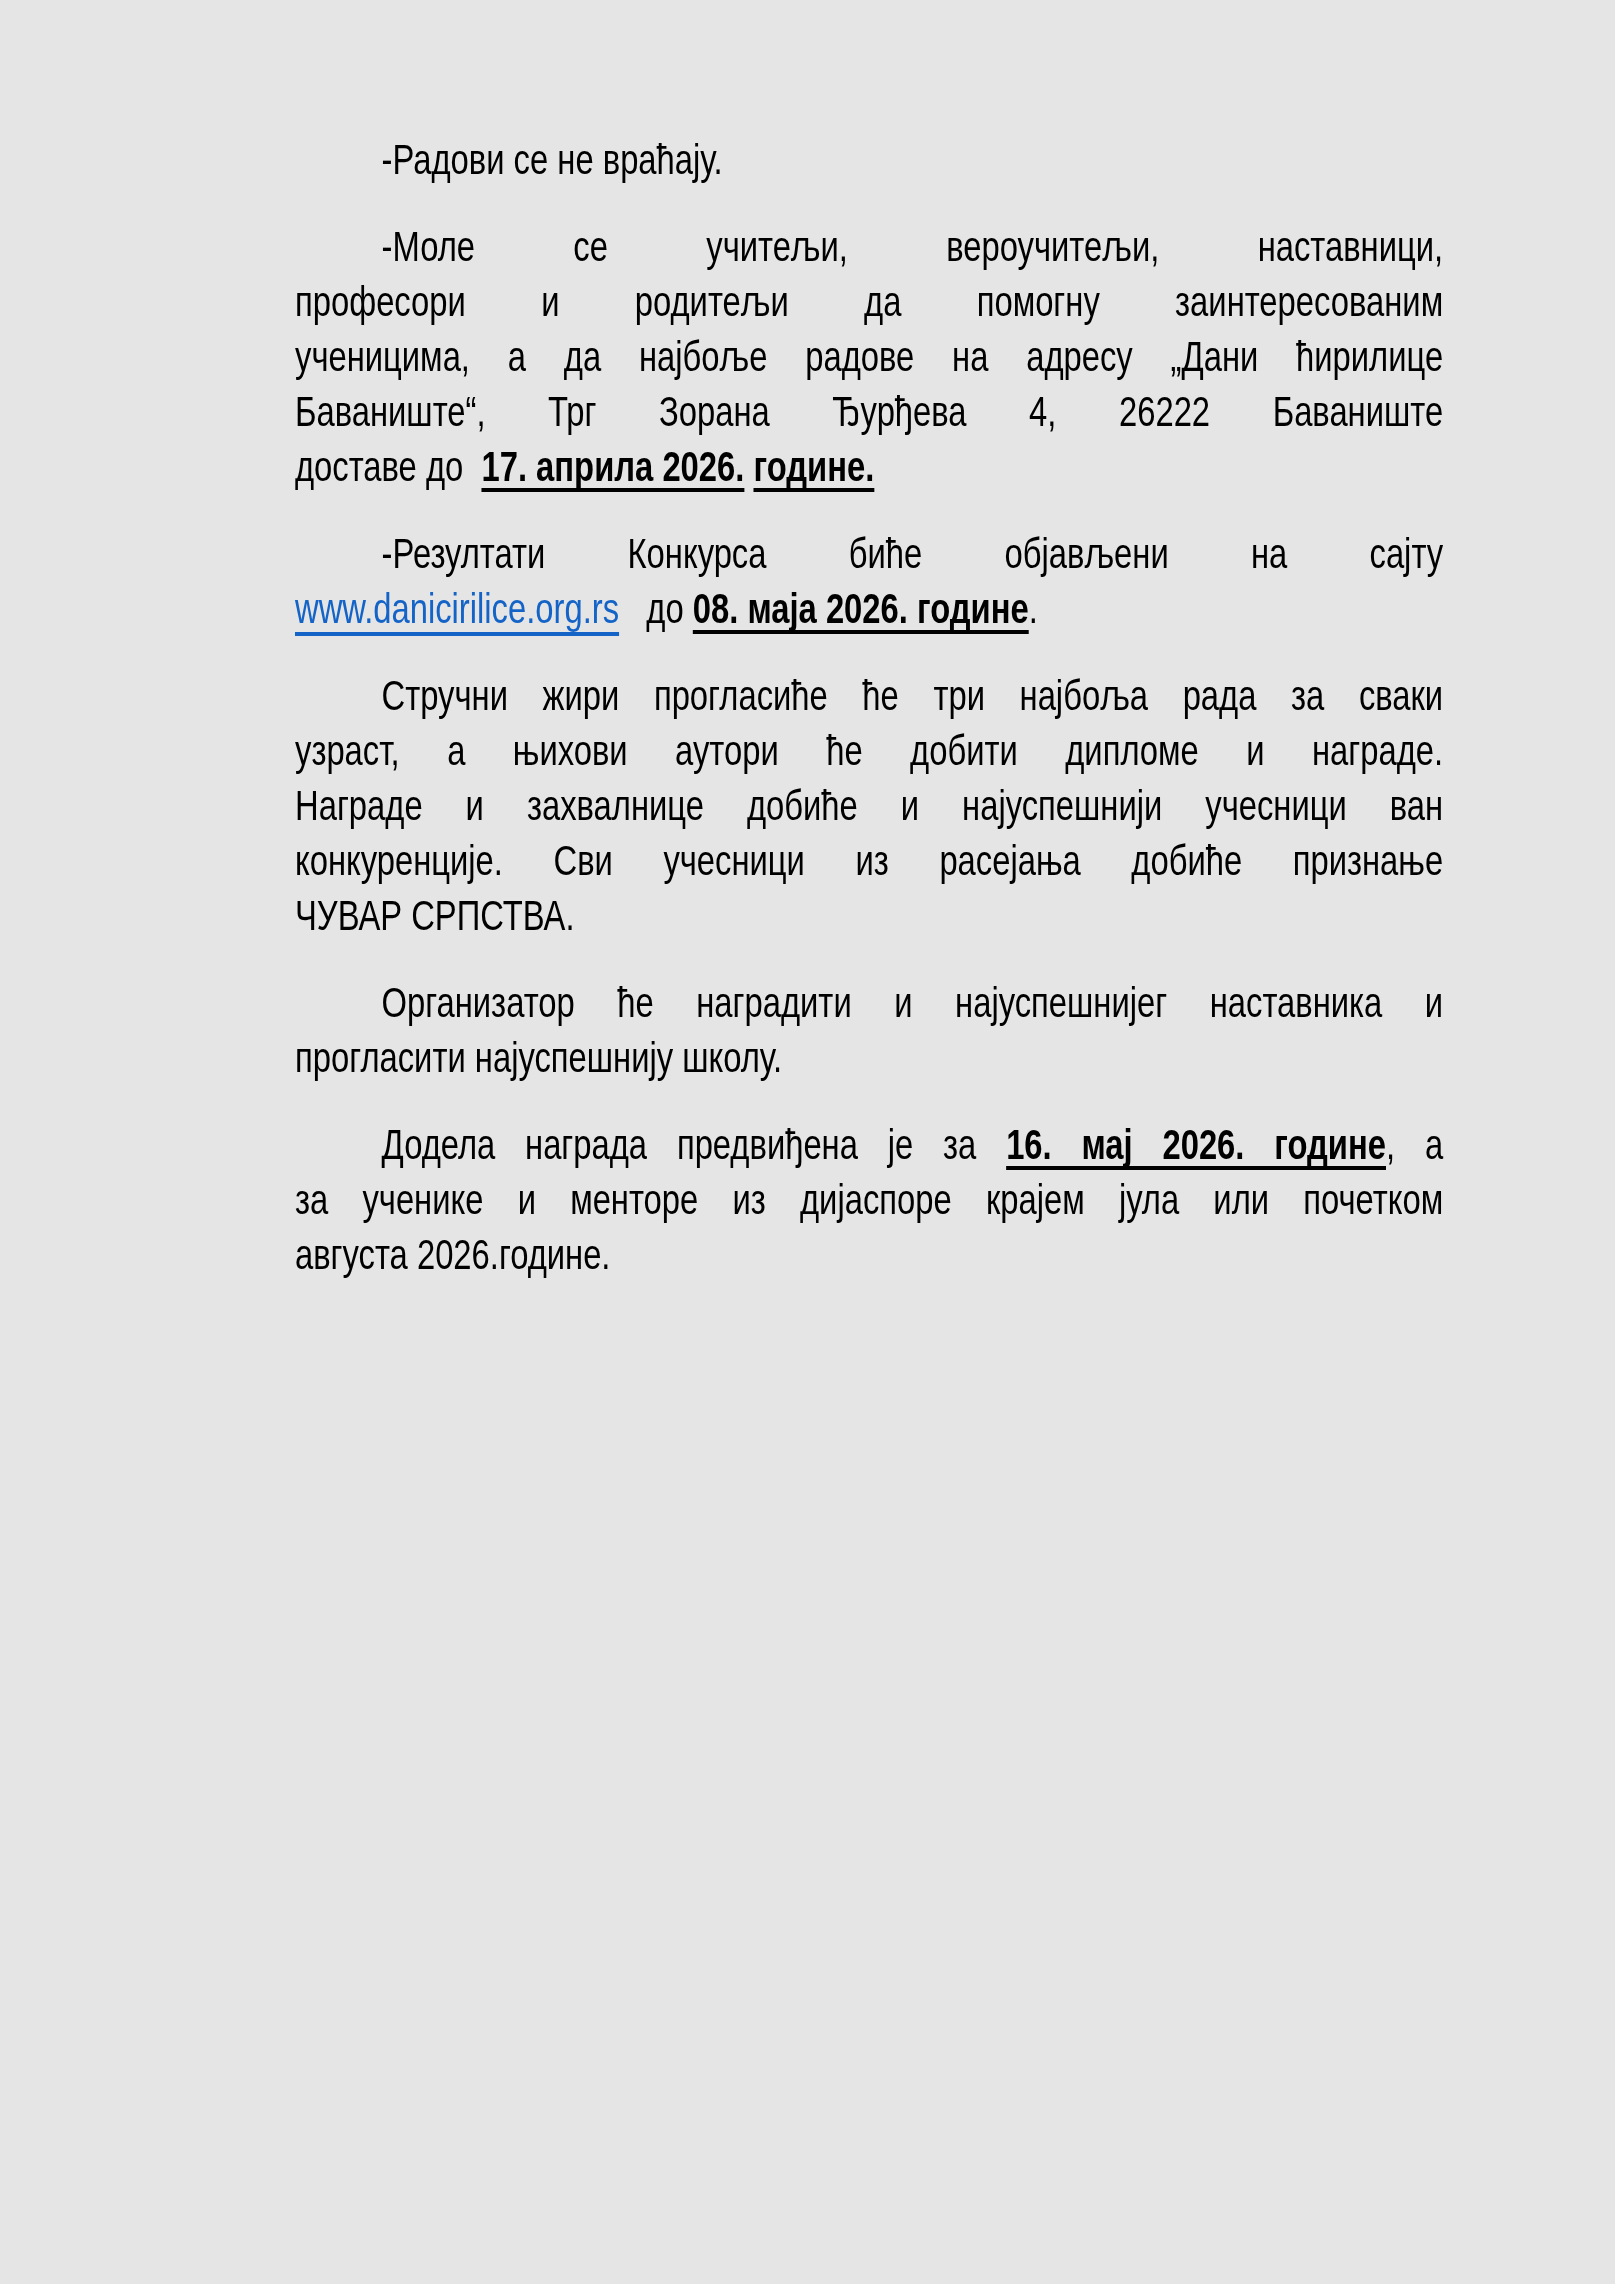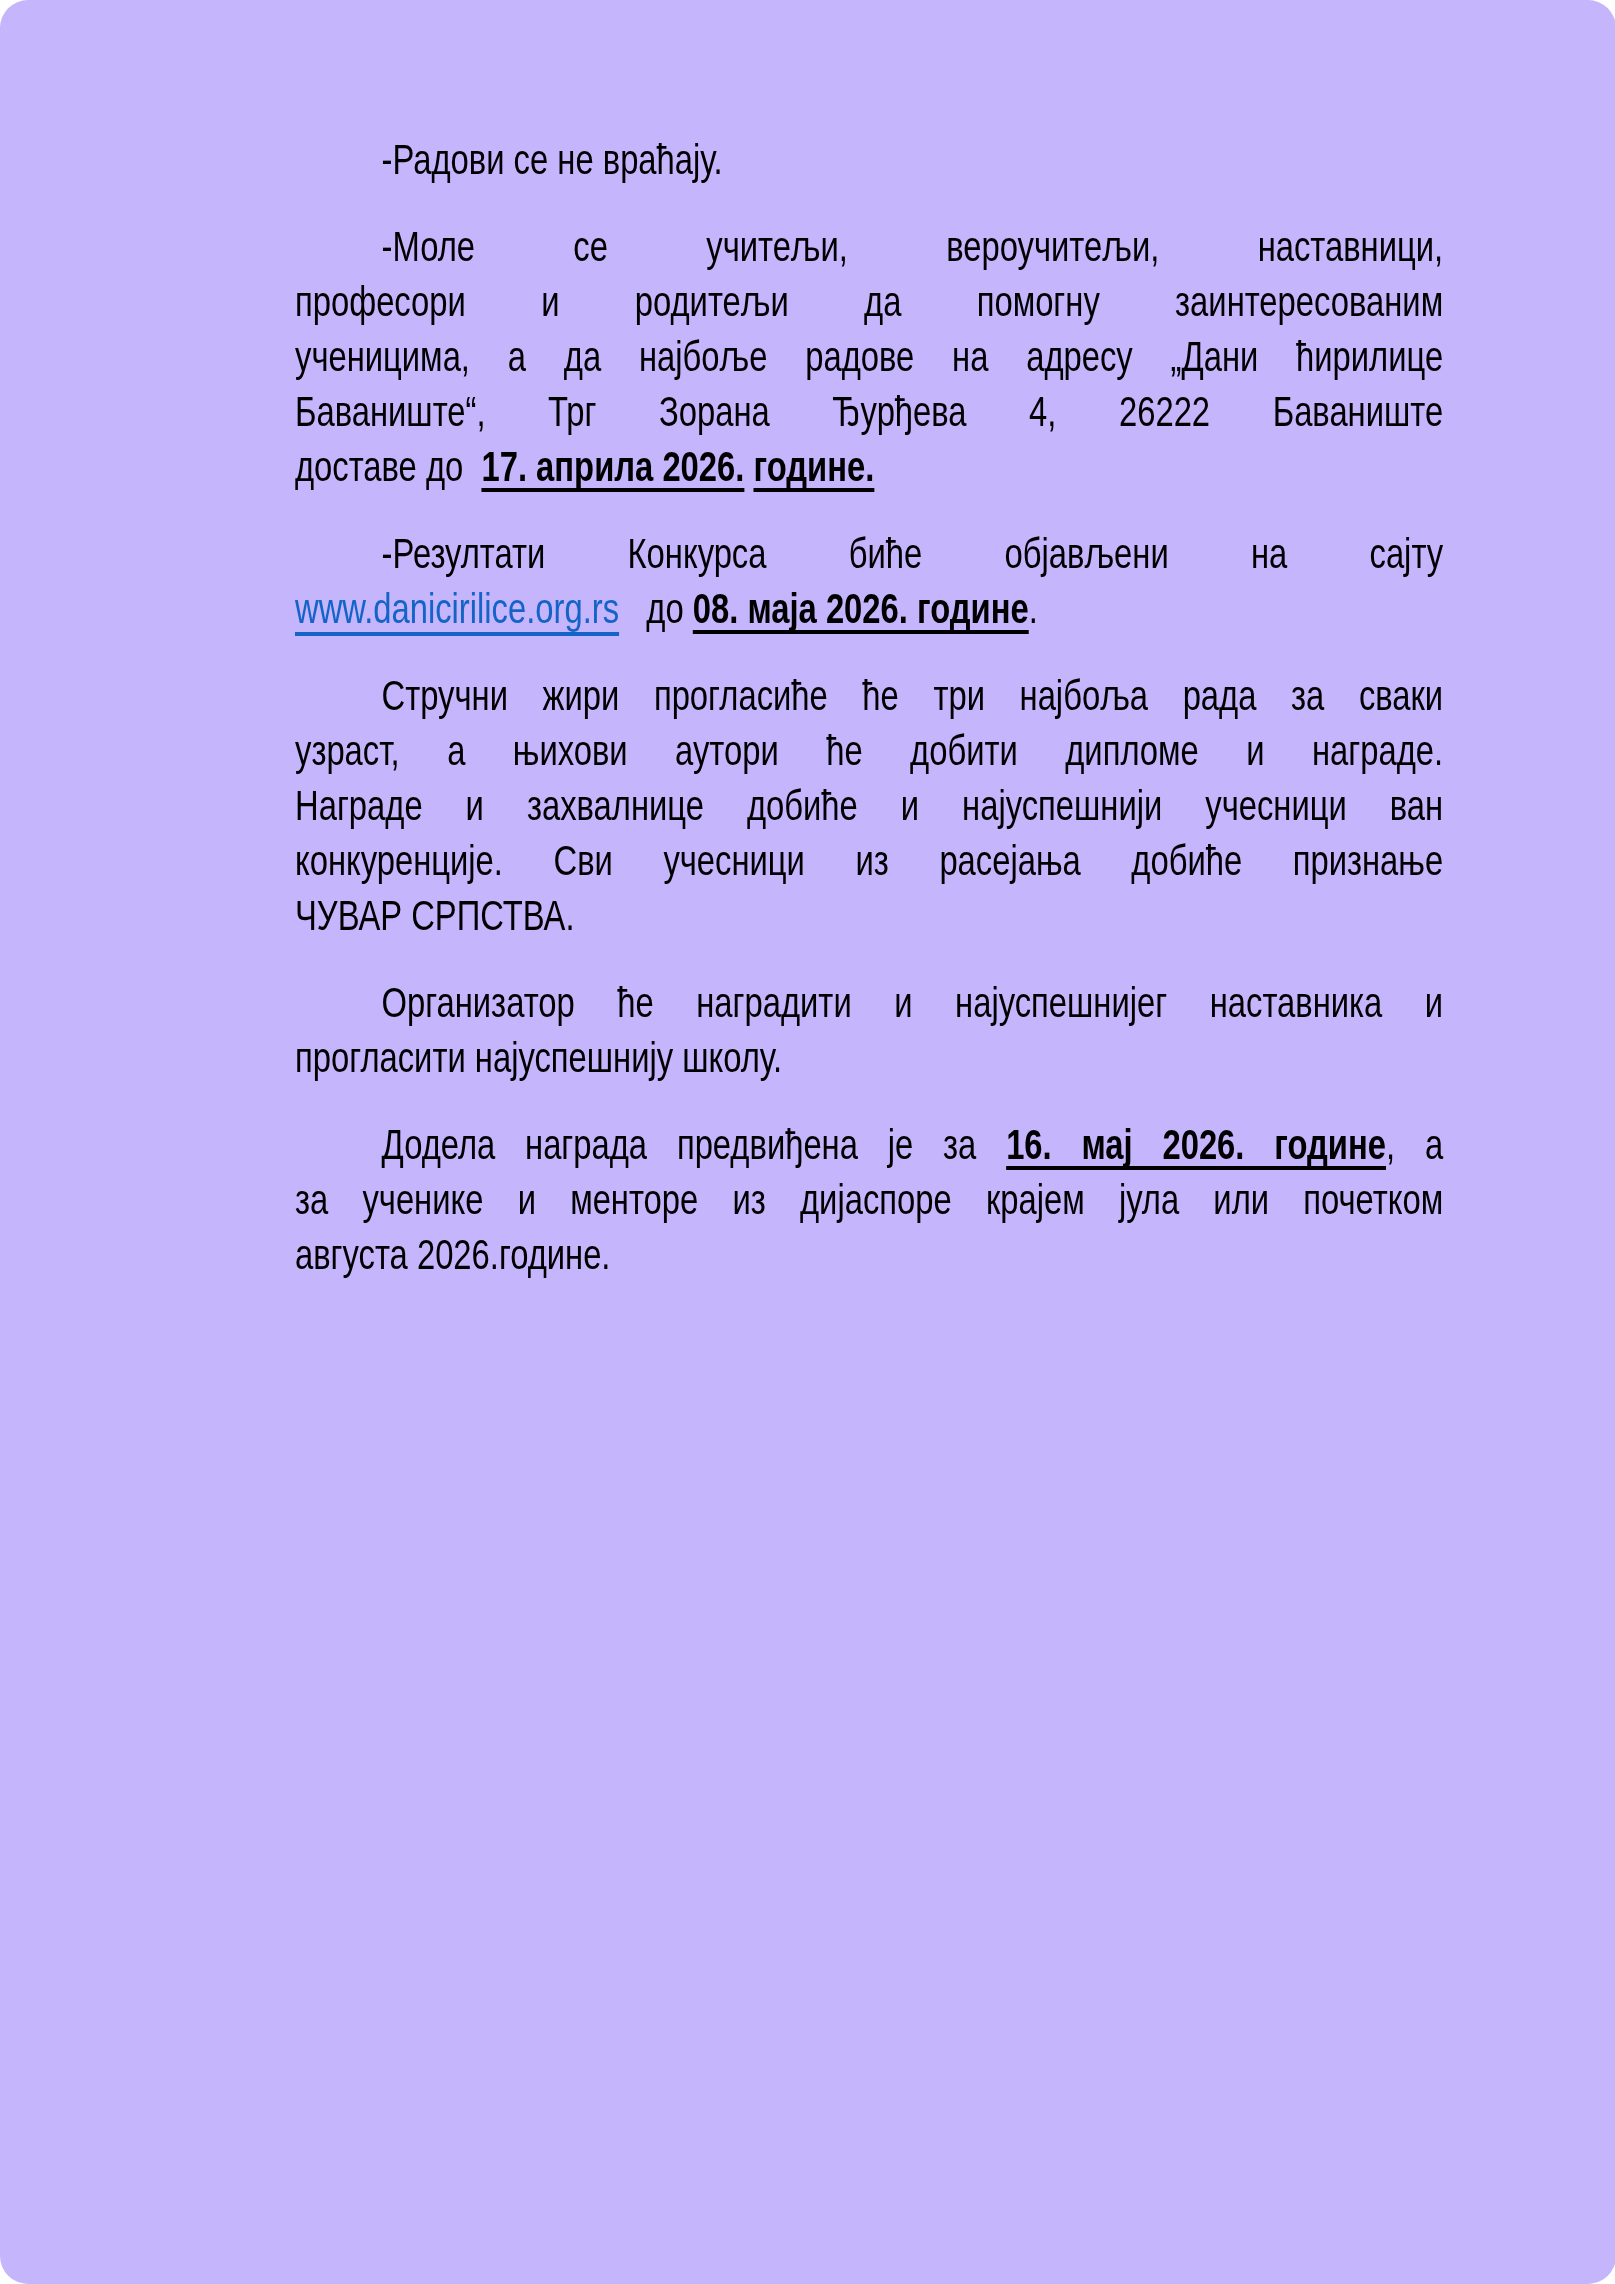--- a/index.html
+++ b/index.html
@@ -59,21 +59,21 @@
     text-decoration: underline;
     text-decoration-thickness: 3.9px;
     text-underline-offset: 8.5px;
     text-decoration-skip-ink: none;
     cursor: pointer;
   }
 </style>
 </head>
 <body>
 
-<div class="page" style="background: #c4b5fd; border-radius: 28px;">
+<div class="page" style="background: #e5e5e5;">
   <div class="content" style="color: rgb(0, 0, 0);">
       <div class="paragraph">
         <div class="line last indent"><span class="seg seg-normal">-Радови се не враћају.</span></div>
       </div>
       <div class="paragraph">
         <div class="line indent"><span class="seg seg-normal">-Моле се учитељи, вероучитељи, наставници,</span></div>
         <div class="line"><span class="seg seg-normal">професори и родитељи да помогну заинтересованим</span></div>
         <div class="line"><span class="seg seg-normal">ученицима, а да најбоље радове на адресу „Дани ћирилице</span></div>
         <div class="line"><span class="seg seg-normal">Баваниште“, Трг Зорана Ђурђева 4, 26222 Баваниште</span></div>
         <div class="line last"><span class="seg seg-normal">доставе до&nbsp; </span><span class="seg seg-bold-underline">17. априла 2026.</span><span class="seg seg-bold"> </span><span class="seg seg-bold-underline">године.</span></div>

